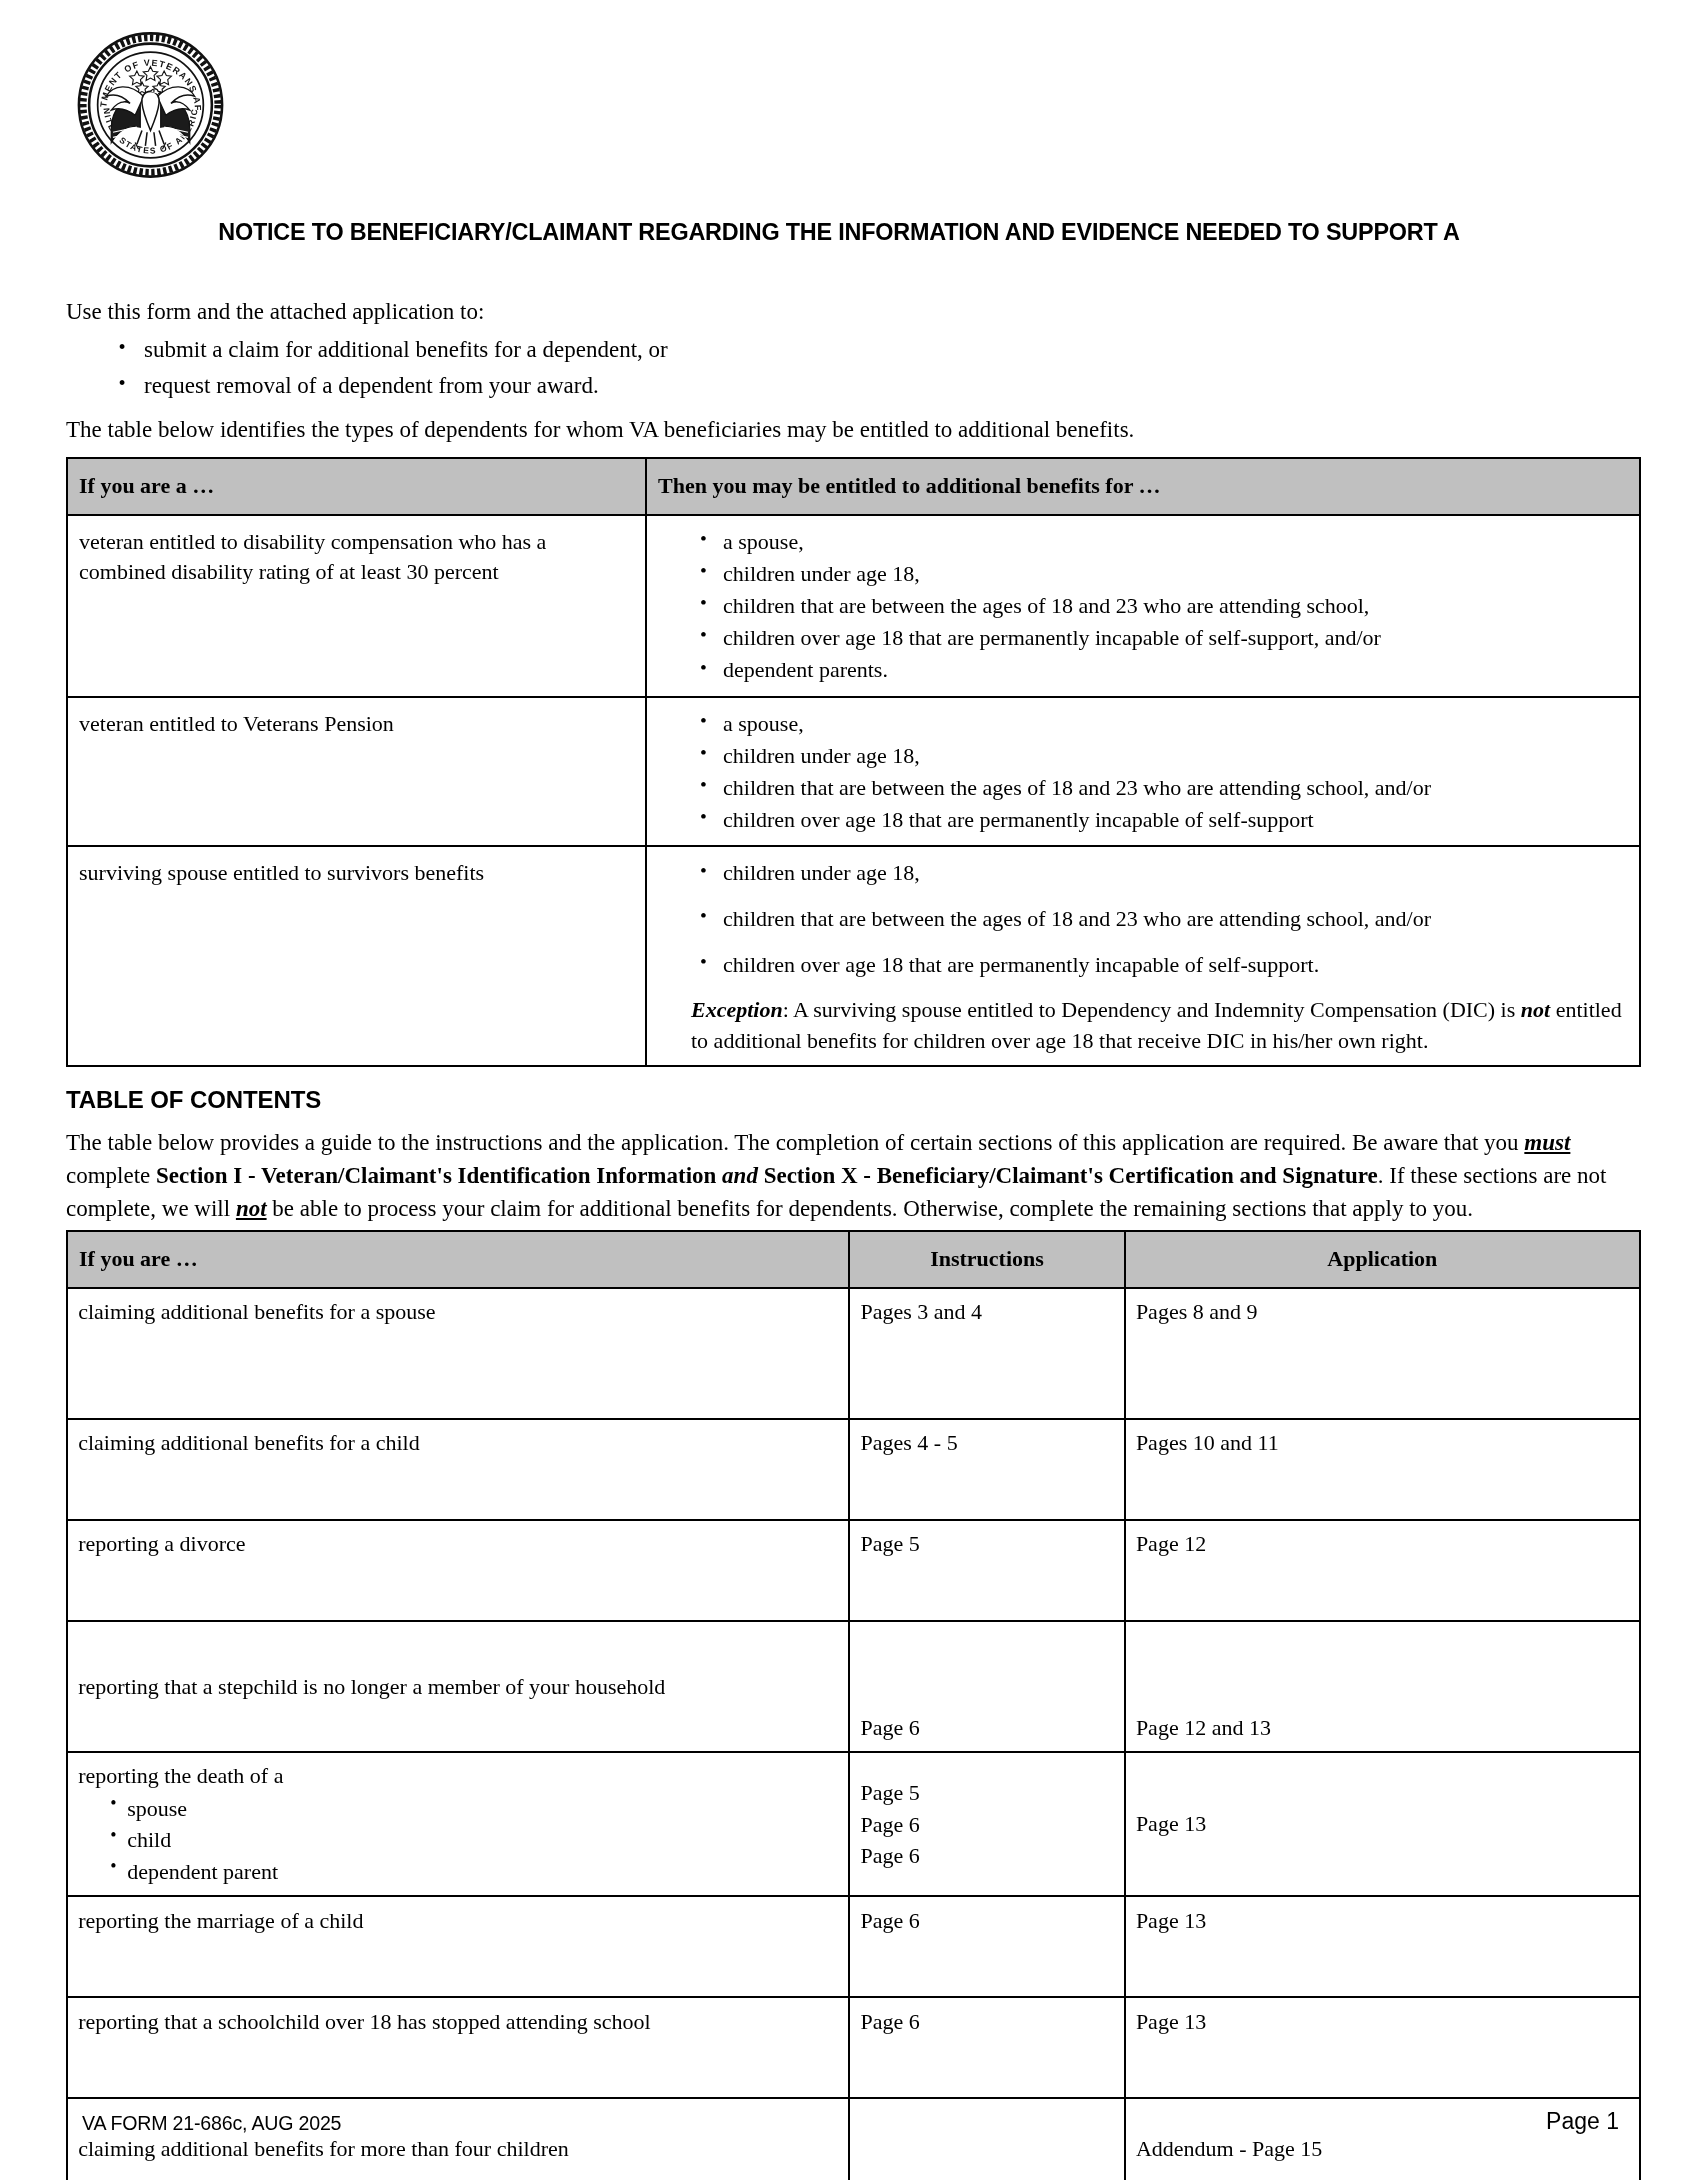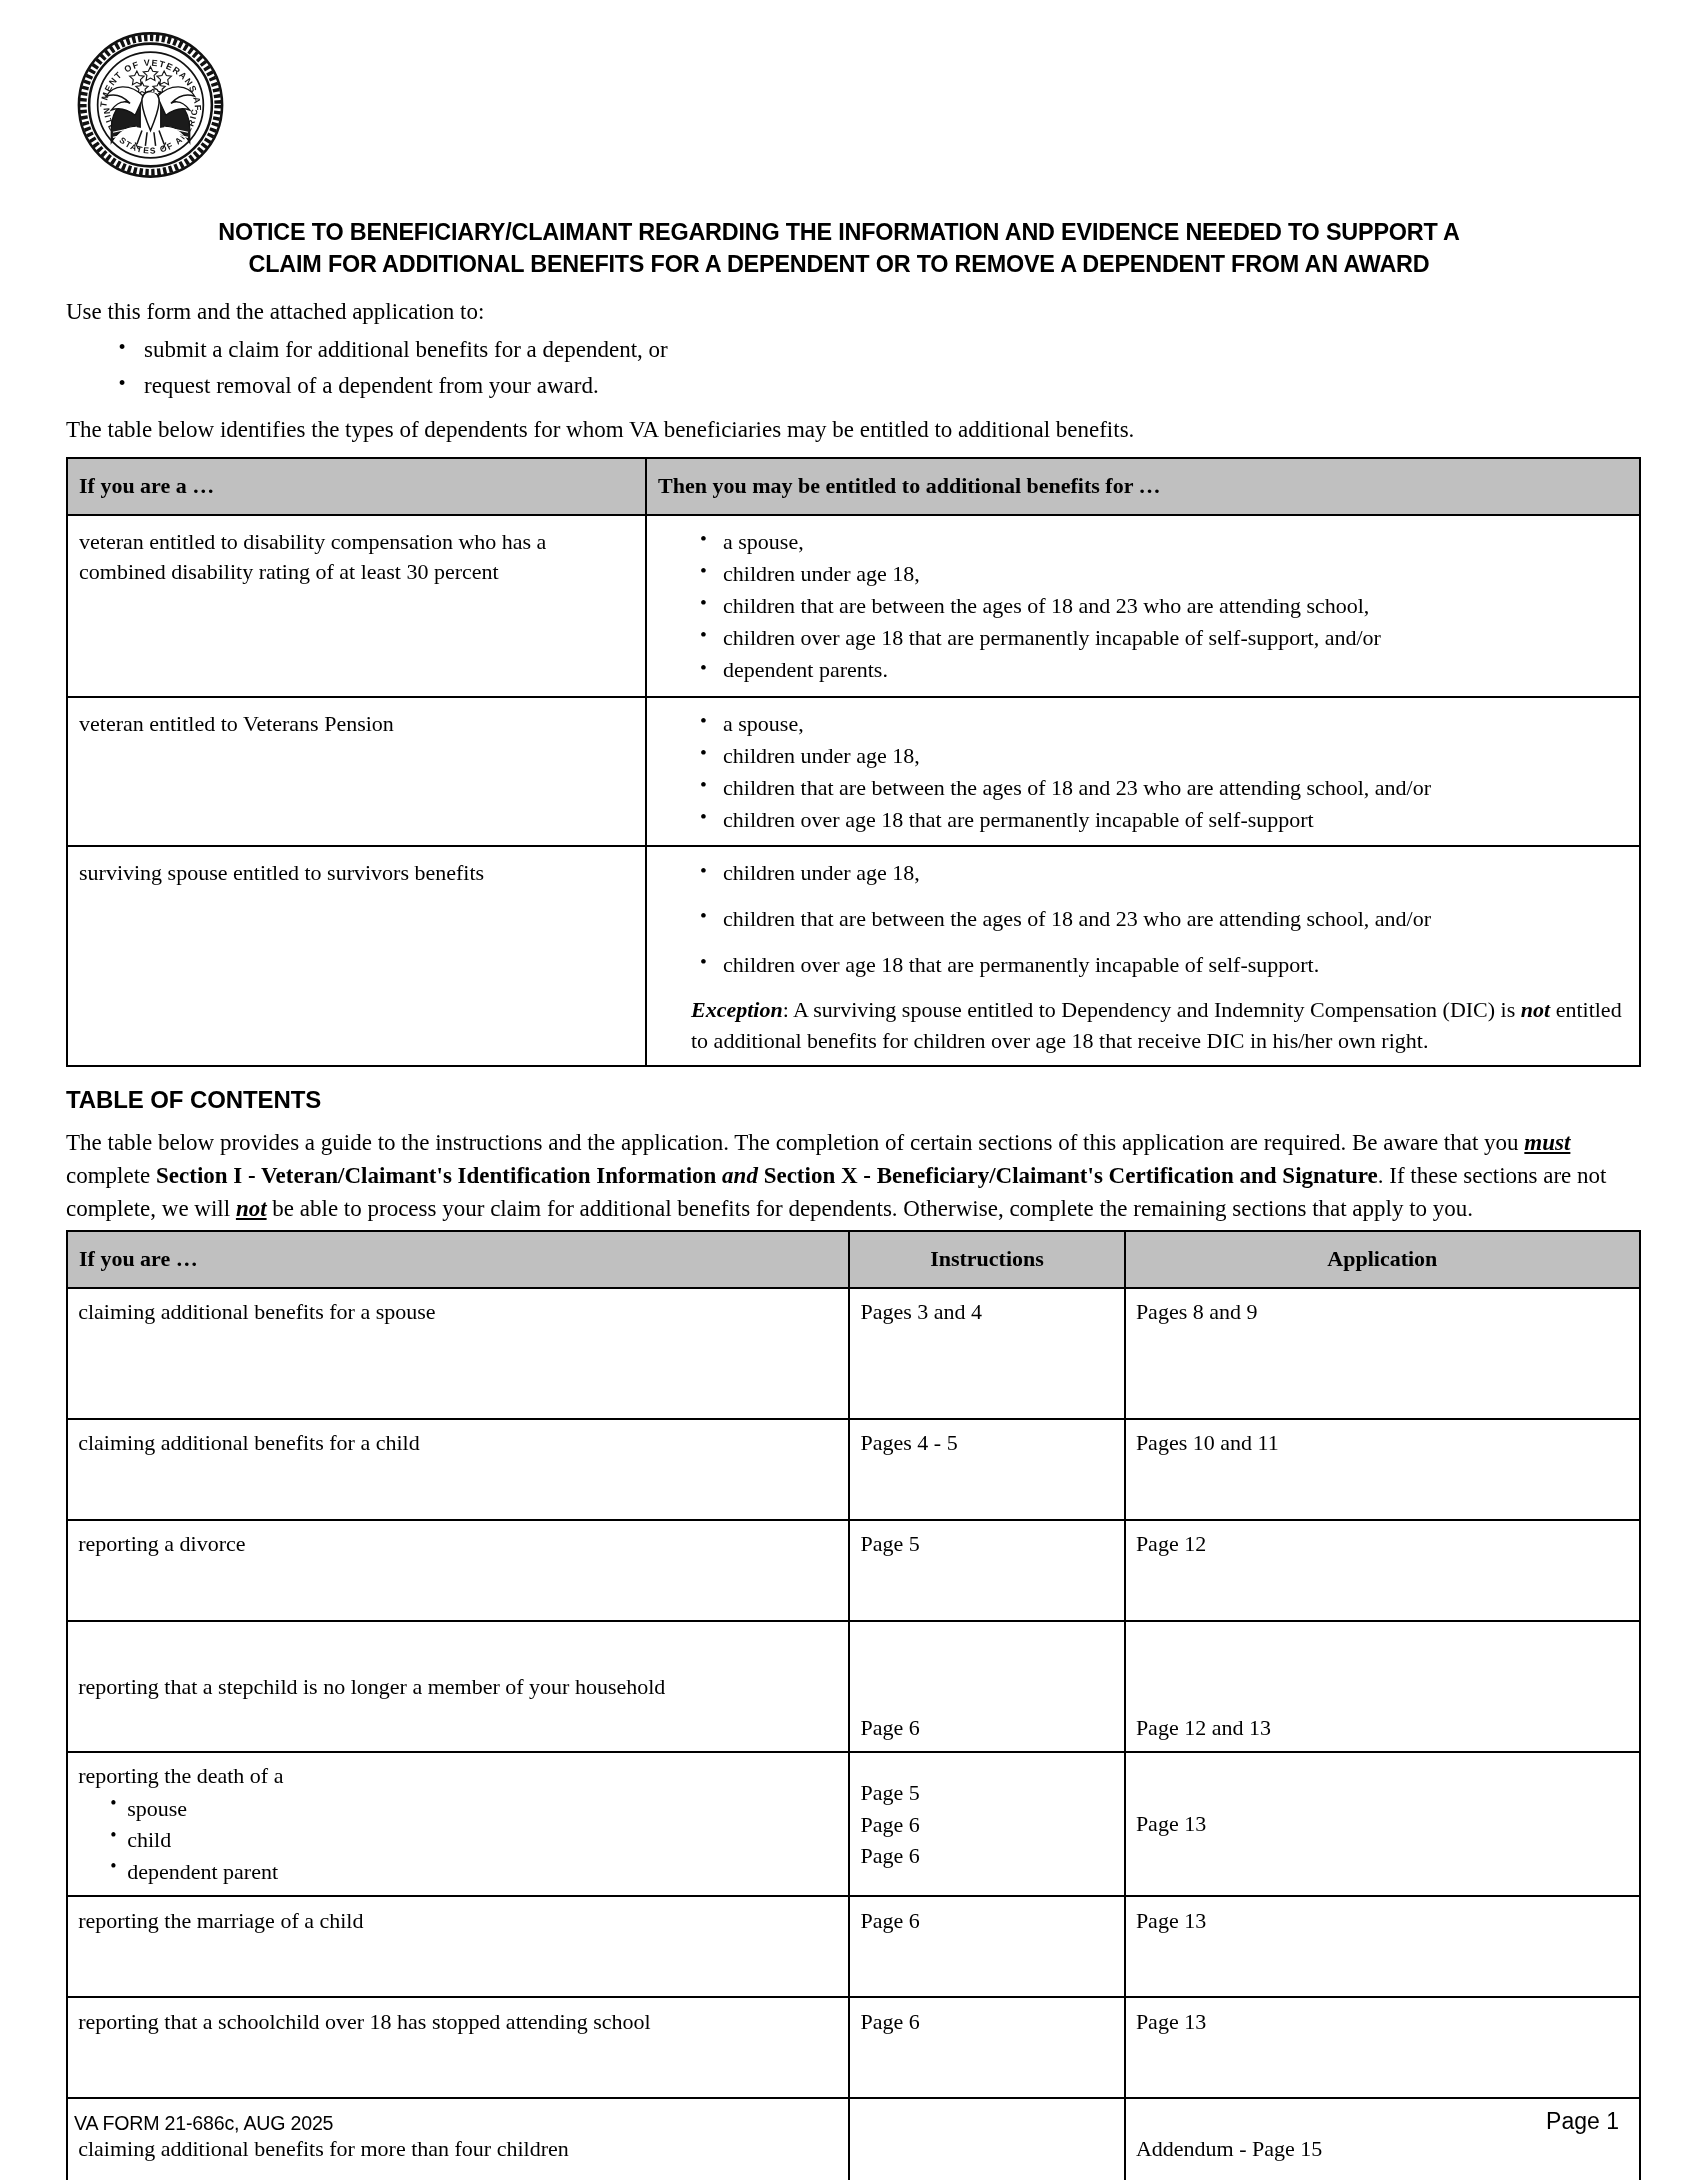--- a/index.html
+++ b/index.html
@@ -180,21 +180,21 @@
     position: absolute;
     left: -17px;
     top: -1.7px;
     font-size: 18px;
   }
   .stack-line { line-height: 1.42; }
 
   
   .footer {
     position: absolute;
-    left: 74px;
+    left: 82px;
     right: 66px;
     bottom: 46px;
     display: flex;
     justify-content: space-between;
     align-items: flex-end;
     font-family: "Liberation Sans", "DejaVu Sans", sans-serif;
   }
   .footer .form-id {
     font-size: 19.6px;
     font-weight: normal;
@@ -250,21 +250,20 @@
         <circle cx="4" cy="-16.5" r="1" fill="#111"></circle>
 
         <path d="M -10,30 L -16,46 M -4,32 L -6,48 M 4,32 L 6,48 M 10,30 L 16,46" stroke="#111" stroke-width="1.8" fill="none"></path>
         <path d="M -18,44 L -14,52 M 18,44 L 14,52" stroke="#111" stroke-width="1.5" fill="none"></path>
       </g>
     </svg>
   </div>
 
   <div class="title-block">
     <div>NOTICE TO BENEFICIARY/CLAIMANT REGARDING THE INFORMATION AND EVIDENCE NEEDED TO SUPPORT A</div>
-    <div>CLAIM FOR ADDITIONAL BENEFITS FOR A DEPENDENT OR TO REMOVE A DEPENDENT FROM AN AWARD</div>
   </div>
 
   <div class="content">
 
     <p class="body-text">Use this form and the attached application to:</p>
 
     <ul class="dash-list">
       <li>submit a claim for additional benefits for a dependent, or</li>
       <li>request removal of a dependent from your award.</li>
     </ul>

